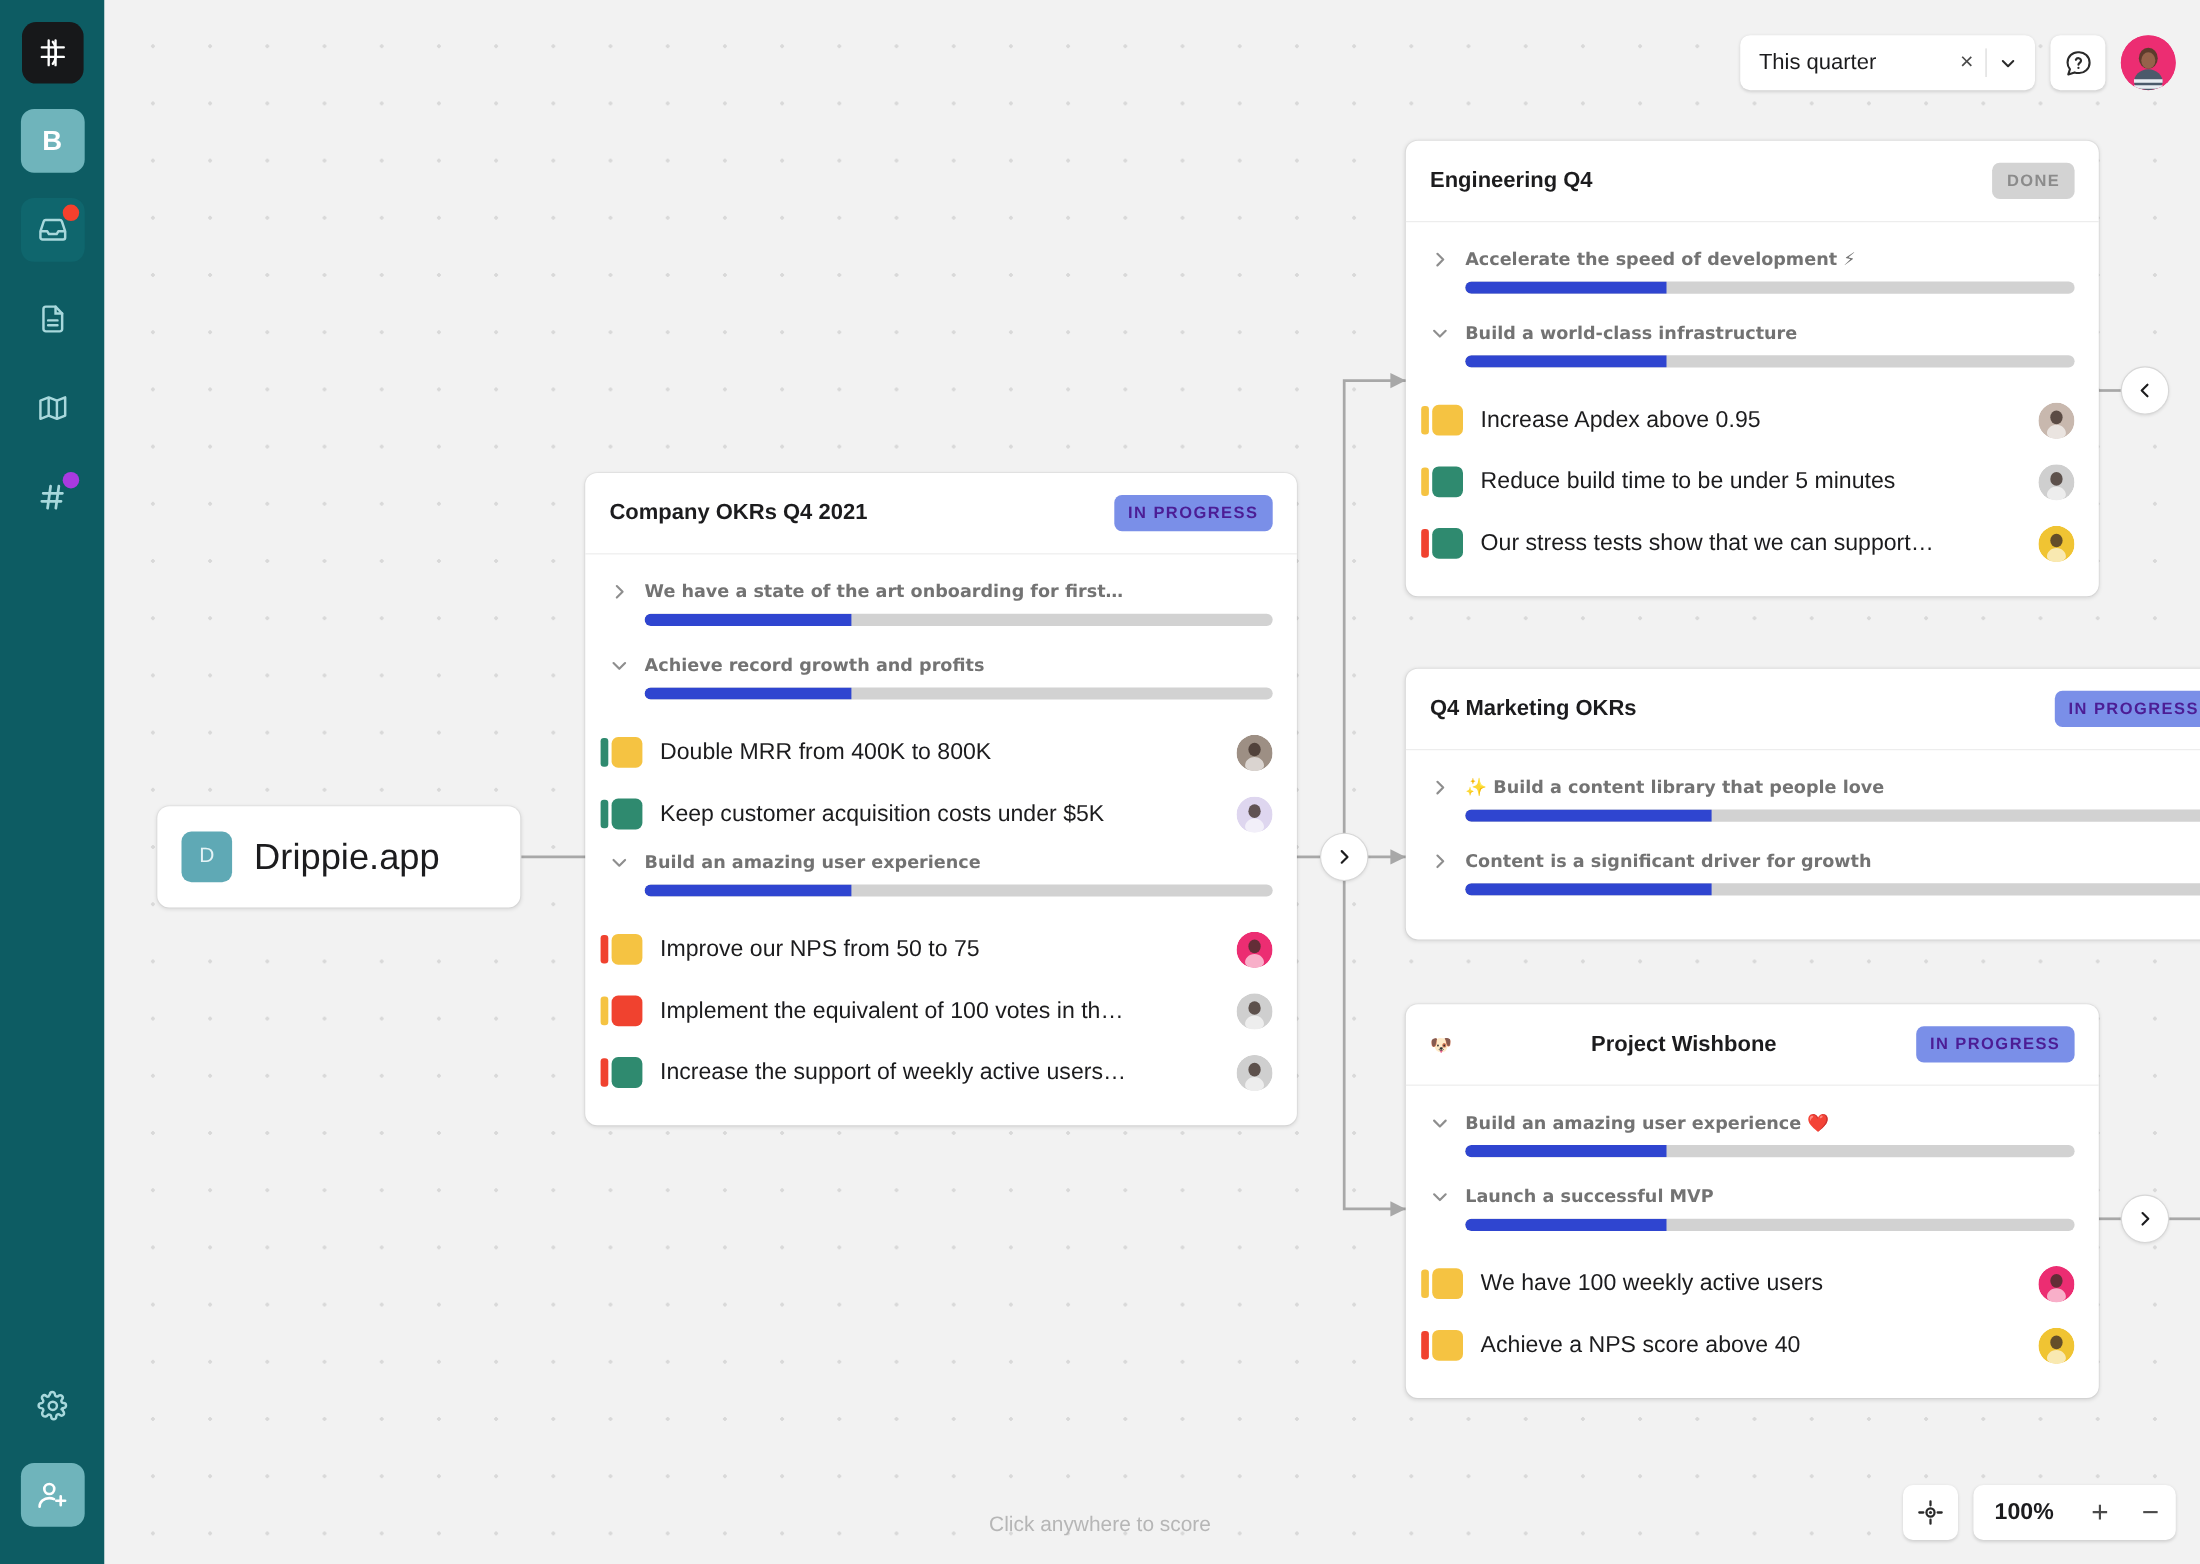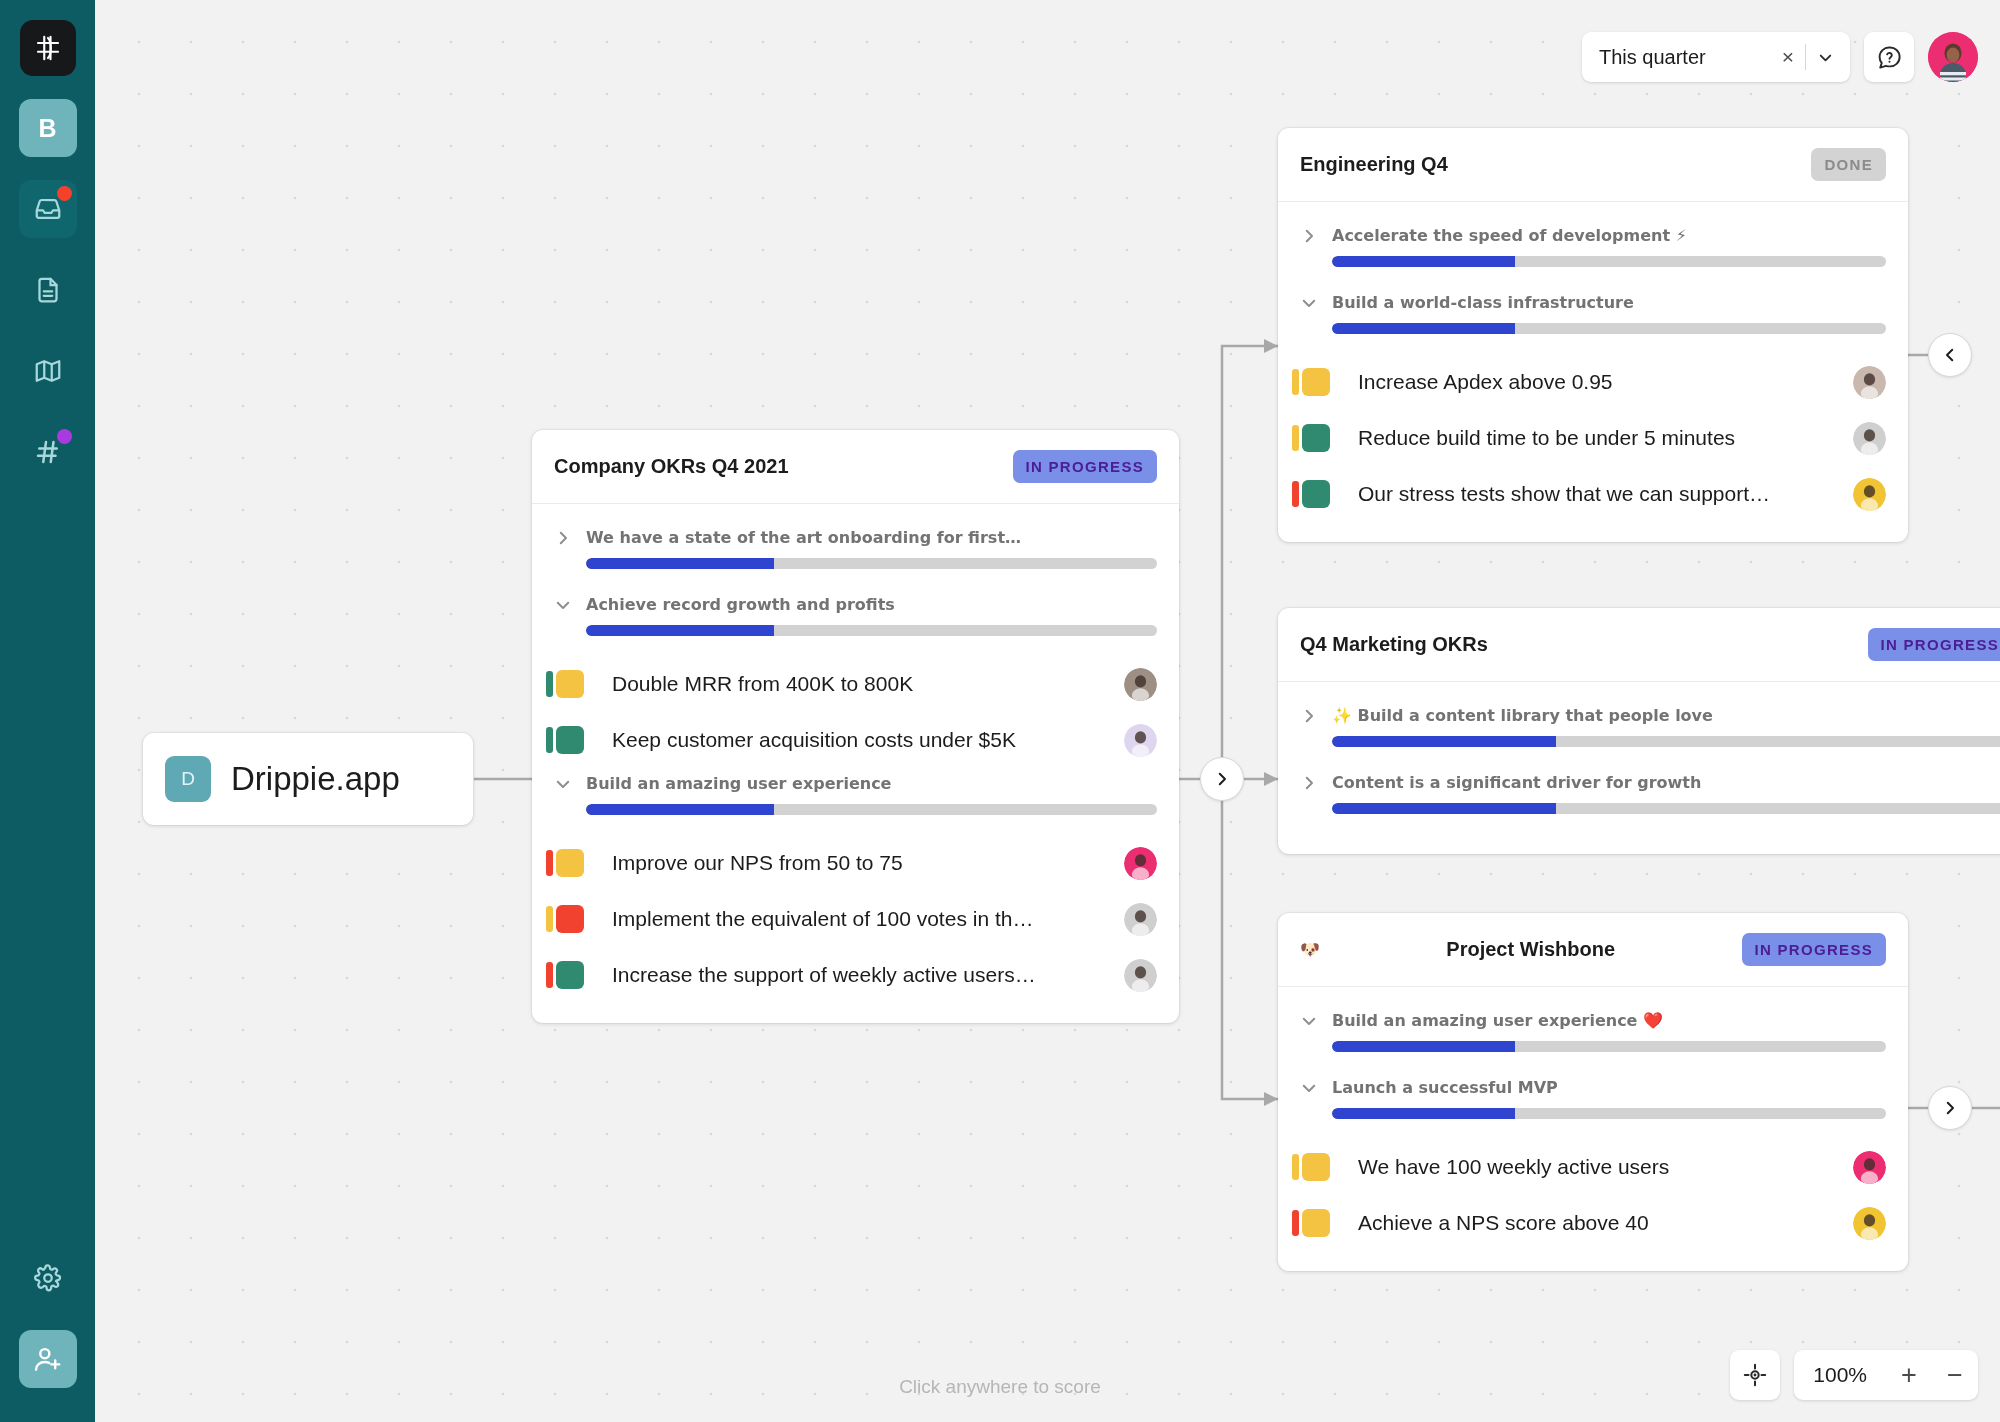--- a/index.html
+++ b/index.html
@@ -105,21 +105,21 @@
   .obj-row { display: flex; align-items: center; gap: 14px; }
   .chev { width: 18px; flex: 0 0 18px; display: flex; align-items: center; justify-content: center; }
   .obj-text { font-size: 16px; font-weight: bold; color: #737373; white-space: nowrap; overflow: hidden; }
   .bar {
     height: 11px; background: #d2d2d2; border-radius: 6px;
     margin: 11px 0 0 32px; overflow: hidden;
   }
   .bar-fill { height: 100%; background: #2f45d0; border-radius: 6px 0 0 6px; }
 
   .kr {
-    display: flex; align-items: center; gap: 12px;
+    display: flex; align-items: center; gap: 0;
     padding: 0 22px 0 14px; height: 56px;
   }
   .kr-marks { display: flex; align-items: center; flex: 0 0 auto; }
   .kr-thin { width: 7px; height: 26px; border-radius: 3px; }
   .kr-sq { width: 28px; height: 28px; border-radius: 6px; margin-left: 3px; }
   .kr-text { flex: 1 1 auto; font-size: 21px; color: #1c1c1e; margin-left: 16px;
              white-space: nowrap; overflow: hidden; }
   .kr-av { width: 33px; height: 33px; border-radius: 50%; flex: 0 0 33px; overflow: hidden; }
 
   
@@ -154,21 +154,21 @@
   #zoomctl {
     position: absolute; right: 22px; bottom: 22px;
     display: flex; align-items: center; gap: 14px; z-index: 40;
   }
   .zc-box {
     background: #ffffff; border-radius: 9px; height: 50px;
     box-shadow: 0 1px 3px rgba(0,0,0,.14);
     display: flex; align-items: center;
   }
   .zc-icon { width: 50px; justify-content: center; }
-  .zc-level { font-size: 21px; color: #1c1c1e; padding: 0 19px 0 19px; }
+  .zc-level { font-size: 21px; color: #1c1c1e; padding: 0 19px 0 19px; font-weight: bold; }
   .zc-btn { width: 46px; display: flex; align-items: center; justify-content: center;
             font-size: 27px; color: #4a4a4a; }
   .emoji { font-family: "DejaVu Sans", sans-serif; }
 </style>
 </head>
 <body>
 
 <div id="app">
 
   <div id="rail">

